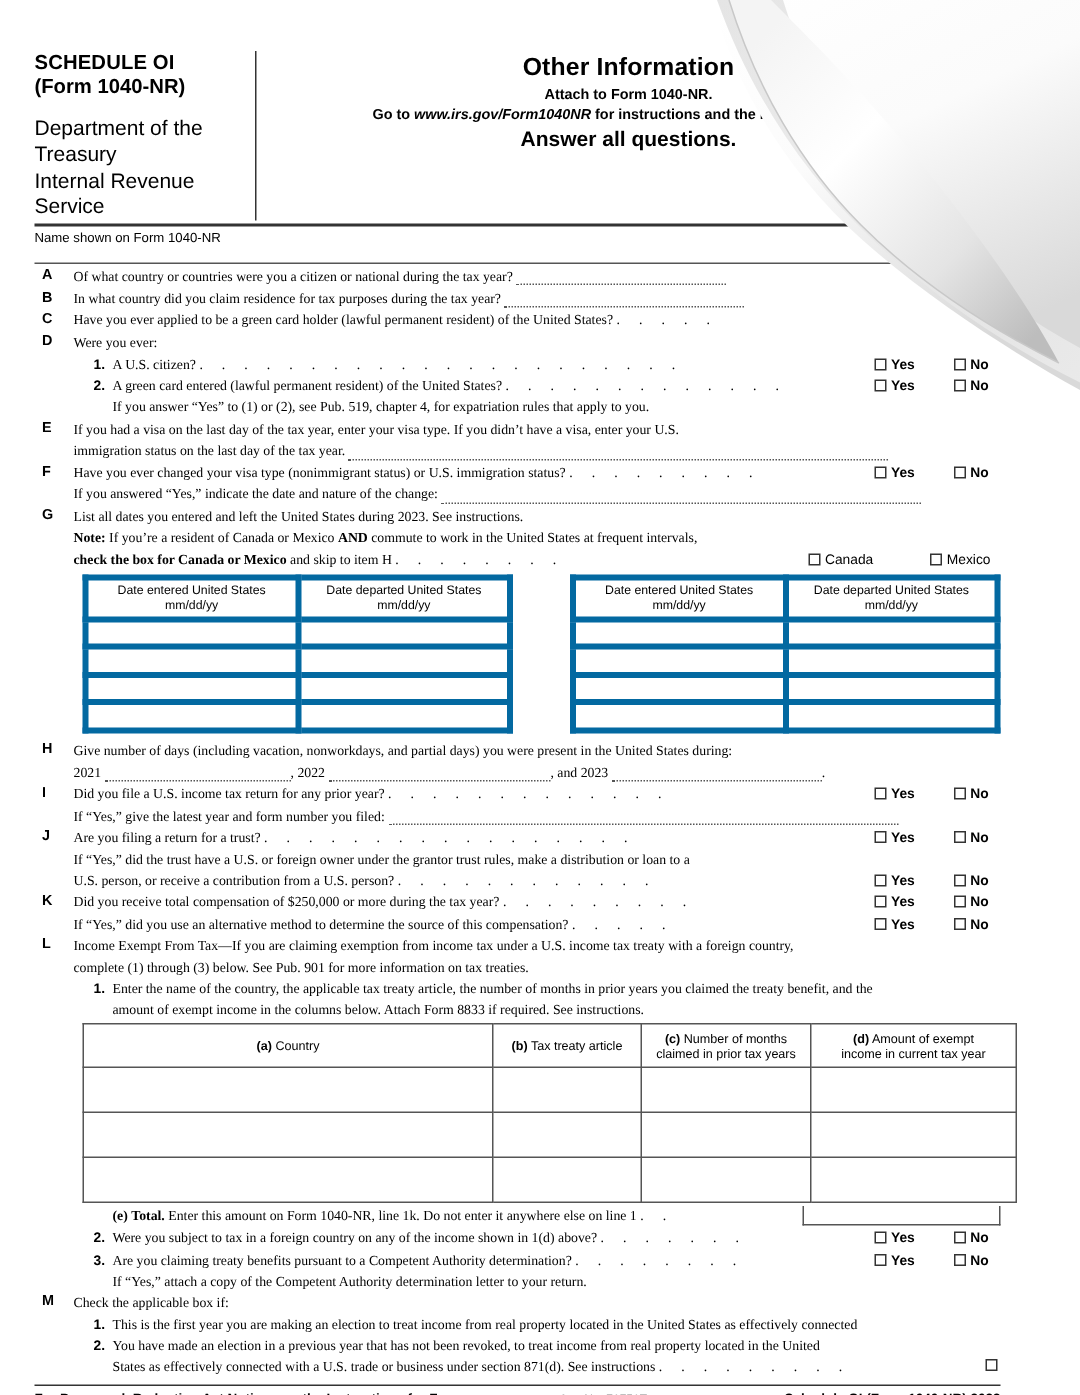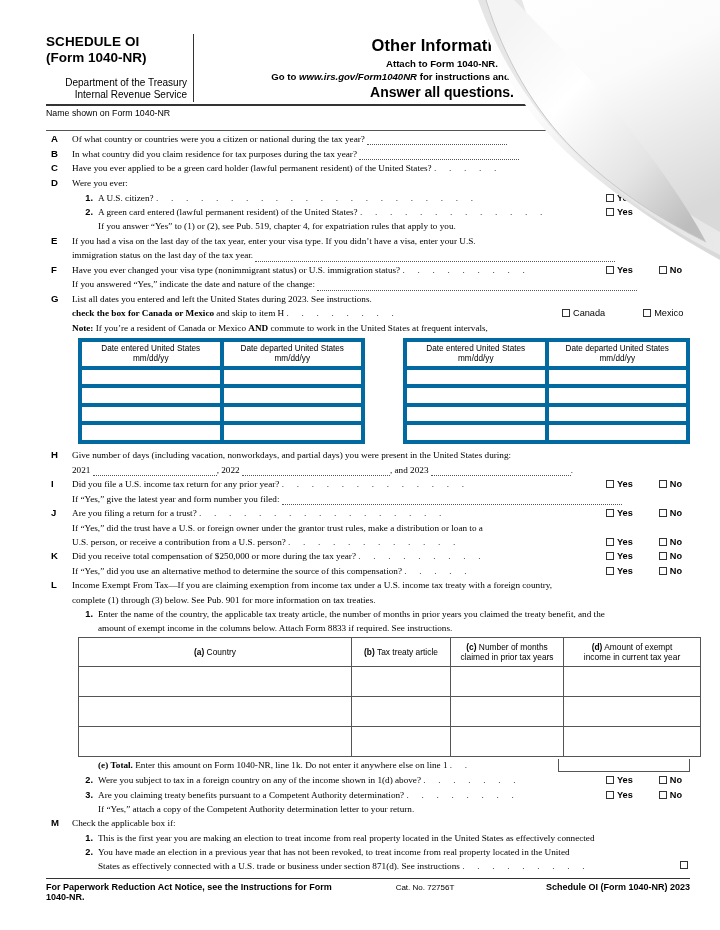--- a/index.html
+++ b/index.html
@@ -11,41 +11,41 @@
   }
   #page{
     position:relative;
     width:720px;
     height:930px;
     background:#fff;
     overflow:hidden;
   }
   #sheet{
     position:absolute;
-    left:46px; top:34px;
+    left:23px; top:34px;
     width:644px;
     height:830px;
   }
 
   
   .hdr{
     display:flex;
     align-items:stretch;
     border-bottom:2px solid #333;
     padding-bottom:2px;
   }
   .hdr-left{
     width:148px;
     border-right:1px solid #333;
     padding-right:6px;
     box-sizing:border-box;
   }
   .sched-title{font-size:13.5px;font-weight:bold;line-height:1.18;letter-spacing:.1px;}
   .sched-sub{font-size:13.5px;font-weight:bold;line-height:1.18;}
-  .dept{font-size:10px;line-height:1.25;margin-top:11px;color:#000;text-align:right;}
+  .dept{font-size:14px;line-height:1.25;margin-top:11px;color:#000;}
   .hdr-right{
     flex:1;
     text-align:center;
     padding-top:2px;
   }
   .big-title{font-size:16.5px;font-weight:bold;letter-spacing:.1px;margin-bottom:3px;}
   .attach{font-size:9.6px;font-weight:bold;margin-bottom:2px;}
   .goto{font-size:9.6px;font-weight:bold;margin-bottom:2px;white-space:nowrap;}
   .goto i{font-style:italic;}
   .answer{font-size:14px;font-weight:bold;}
@@ -331,32 +331,32 @@
       </div>
     </div>
 
     <div class="row">
       <div class="ltr">G</div>
       <div class="txt">List all dates you entered and left the United States during 2023. See instructions.</div>
     </div>
     <div class="row">
       <div class="ltr"></div>
       <div class="txt">
+        <span class="b">Note:</span><span> If you’re a resident of Canada or Mexico </span><span class="b">AND</span><span> commute to work in the United States at frequent intervals,</span>
+      </div>
+    </div>
+    <div class="row">
+      <div class="ltr"></div>
+      <div class="txt">
         <span class="b">check the box for Canada or Mexico</span><span> and skip to item H</span>
         <span class="leader"> . . . . . . . .</span>
       </div>
       <div class="yn" style="flex:0 0 140px;width:140px;gap:26px;font-weight:normal">
         <span class="ynitem"><i class="ck"></i><span>Canada</span></span>
         <span class="ynitem"><i class="ck"></i><span>Mexico</span></span>
-      </div>
-    </div>
-    <div class="row">
-      <div class="ltr"></div>
-      <div class="txt">
-        <span class="b">Note:</span><span> If you’re a resident of Canada or Mexico </span><span class="b">AND</span><span> commute to work in the United States at frequent intervals,</span>
       </div>
     </div>
 
     <div class="tables">
       <table class="grid">
         <tbody>
               <tr class="dt-head">
           <td class="dtcol">
             <div>Date entered United States</div>
             <div>mm/dd/yy</div>

